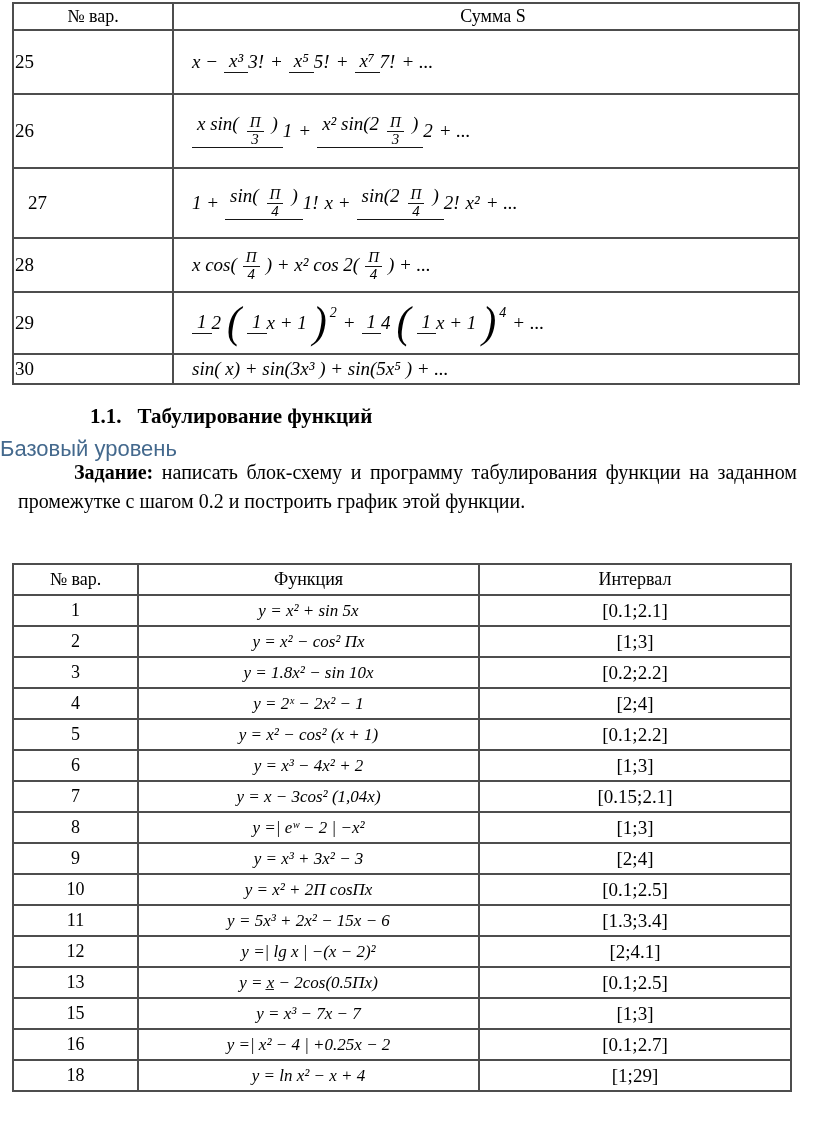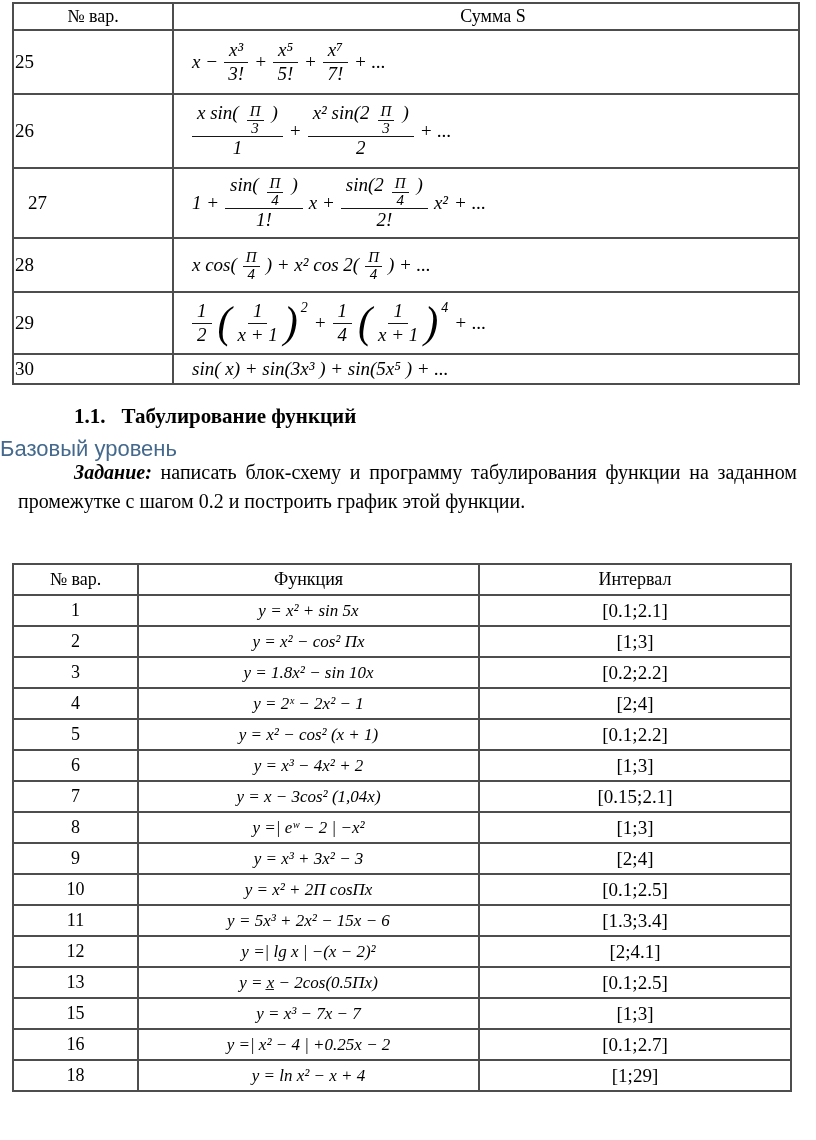--- a/index.html
+++ b/index.html
@@ -15,35 +15,35 @@
   .sum-table .cformula{width:602px;padding:2px 4px 2px 18px;}
   .sum-table .chead{font-size:18px;text-align:center;height:21px;}
   .func-table{position:absolute;left:12px;top:563px;table-layout:fixed;}
   .func-table td{height:27px;text-align:center;}
   .func-table .c1{width:121px;font-size:18px;}
   .func-table .c2{width:337px;font-size:17px;font-style:italic;}
   .func-table .c3{width:308px;font-size:19px;}
   .func-table .hd{font-size:18px;font-style:normal;}
   
   .fm{display:flex;align-items:center;gap:6px;font-style:italic;font-size:19px;line-height:1.15;}
-  .frac{display:inline-flex;flex-direction:column;align-items:center;line-height:1.1;}
+  .frac{display:inline-flex;flex-direction:row;align-items:center;line-height:1.1;}
   .frac>.nu{border-bottom:1.6px solid #161616;padding:0 5px 1px 5px;}
   .frac>.de{padding-top:1px;}
   .nrow{display:inline-flex;align-items:flex-start;gap:8px;}
   .mini{display:inline-flex;flex-direction:column;align-items:center;font-size:15px;line-height:1.05;transform:translateY(1px);}
   .mini>.mn{border-bottom:1.3px solid #161616;padding:0 3px;}
   .bigp{font-size:42px;line-height:0.8;font-weight:400;transform:scaleY(1.05);}
   .exp{font-size:14px;align-self:flex-start;margin:0 0 0 -3px;transform:translateY(-1px);}
   
-  .heading{position:absolute;left:74px;top:404px;font-size:21px;font-weight:bold;display:flex;gap:16px;}
+  .heading{position:absolute;left:90px;top:404px;font-size:21px;font-weight:bold;display:flex;gap:16px;}
   .level{position:absolute;left:0;top:436px;font-family:"Liberation Sans", sans-serif;
          font-size:22px;color:#44698D;}
   .task{position:absolute;left:18px;top:458px;width:779px;margin:0;font-size:20px;
         line-height:29px;text-align:justify;text-indent:56px;}
-  .task .tlabel{font-weight:bold;font-style:italic;}
+  .task .tlabel{font-weight:bold;}
 </style>
 </head>
 <body>
 
 <table class="sum-table">
   <tbody>
       <tr>
     <td class="cnum chead">№ вар.</td>
     <td class="cformula chead" style="text-align:center;">Сумма S</td>
   </tr>

